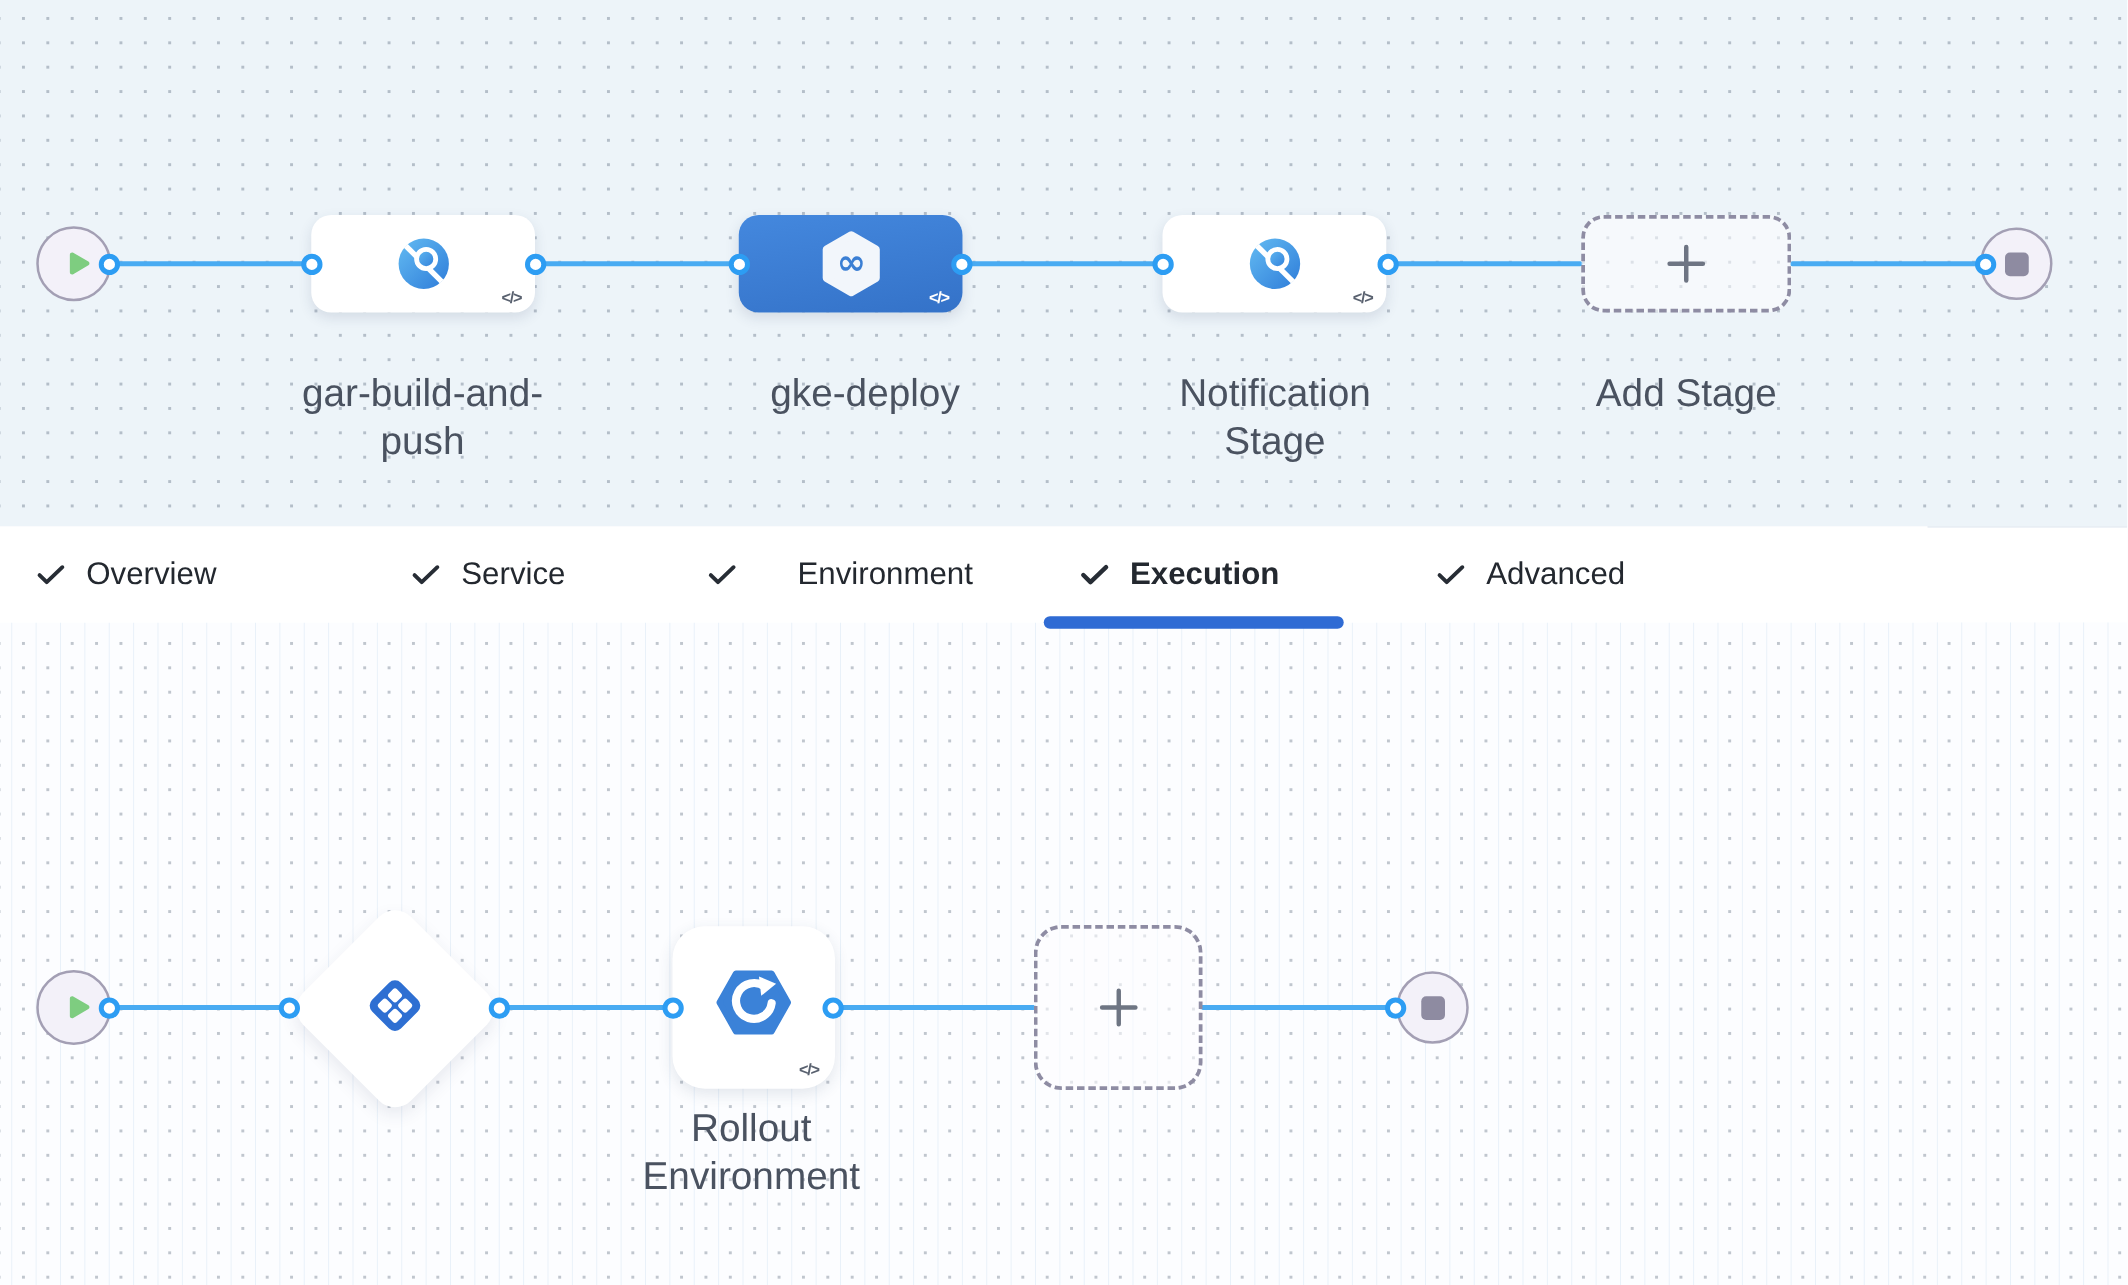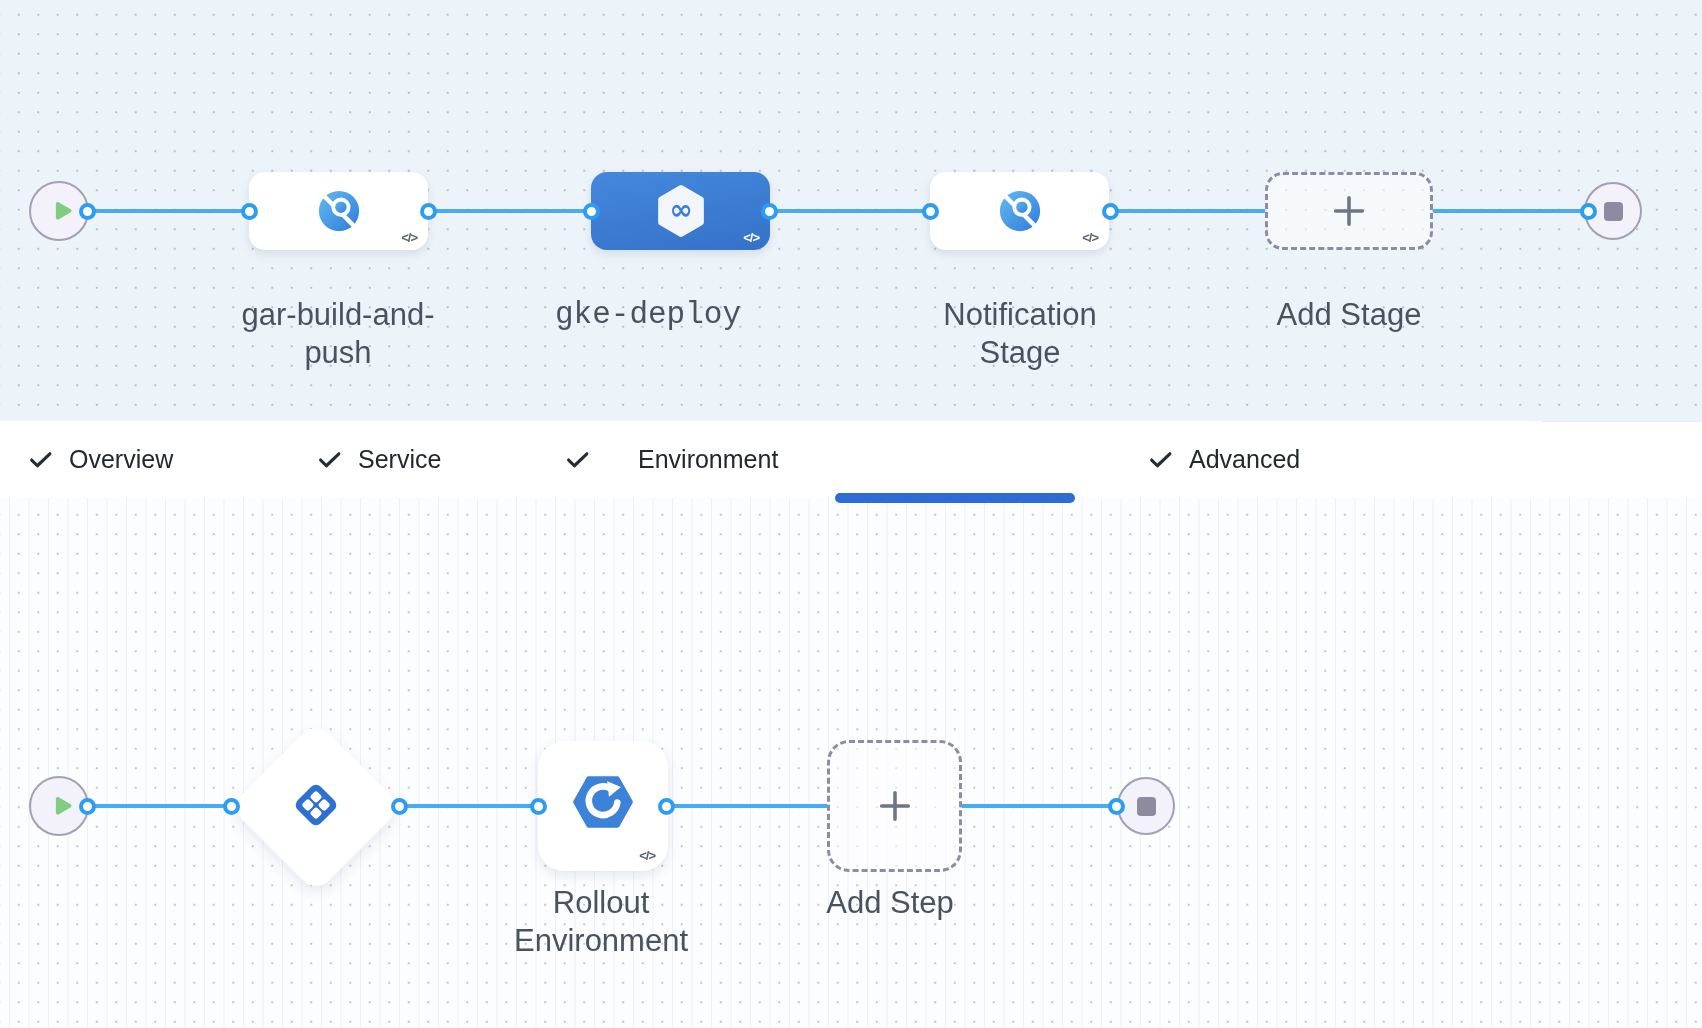--- a/index.html
+++ b/index.html
@@ -136,42 +136,48 @@
   <div class="port" style="left:78.5px;top:202.5px;"></div>
   <div class="port" style="left:240.5px;top:202.5px;"></div>
   <div class="port" style="left:419.5px;top:202.5px;"></div>
   <div class="port" style="left:582.5px;top:202.5px;"></div>
   <div class="port" style="left:760.5px;top:202.5px;"></div>
   <div class="port" style="left:921.5px;top:202.5px;"></div>
   <div class="port" style="left:1101.5px;top:202.5px;"></div>
   <div class="port" style="left:1579.5px;top:202.5px;"></div>
 
   <div class="node-label row1" style="left:236px;width:204px;">gar-build-and-push</div>
-  <div class="node-label row1" style="left:546px;width:204px;font-family:Liberation Mono, monospace;">gke-deploy</div>
+  <div class="node-label row1" style="left:590px;width:204px;">gke-deploy</div>
   <div class="node-label row1" style="left:935px;width:170px;">Notification Stage</div>
   <div class="node-label row1" style="left:1247px;width:204px;">Add Stage</div>
 
   <div class="tabbar">
     <div class="tab" style="left:28px;">
       <svg viewBox="0 0 24 24" width="25" height="25">
           <path d="M3.5 12.5l5.5 5.5L21 6.5" stroke="#272d35" stroke-width="3" fill="none" stroke-linecap="round" stroke-linejoin="round"></path>
         </svg>
       <span class="tab-label">Overview</span>
     </div>
-    <div class="tab" style="left:317px;align-items:center;">
+    <div class="tab" style="left:328px;align-items:center;">
       <svg viewBox="0 0 24 24" width="25" height="25">
           <path d="M3.5 12.5l5.5 5.5L21 6.5" stroke="#272d35" stroke-width="3" fill="none" stroke-linecap="round" stroke-linejoin="round"></path>
         </svg>
       <span class="tab-label">Service</span>
     </div>
     <div class="tab" style="left:565px;gap:48px;">
       <svg viewBox="0 0 24 24" width="25" height="25">
           <path d="M3.5 12.5l5.5 5.5L21 6.5" stroke="#272d35" stroke-width="3" fill="none" stroke-linecap="round" stroke-linejoin="round"></path>
         </svg>
       <span class="tab-label">Environment</span>
+    </div>
+    <div class="tab active" style="left:863px;">
+      <svg viewBox="0 0 24 24" width="25" height="25">
+          <path d="M3.5 12.5l5.5 5.5L21 6.5" stroke="#272d35" stroke-width="3.4" fill="none" stroke-linecap="round" stroke-linejoin="round"></path>
+        </svg>
+      <span class="tab-label">Execution</span>
     </div>
     <div class="tab" style="left:1148px;">
       <svg viewBox="0 0 24 24" width="25" height="25">
           <path d="M3.5 12.5l5.5 5.5L21 6.5" stroke="#272d35" stroke-width="3" fill="none" stroke-linecap="round" stroke-linejoin="round"></path>
         </svg>
       <span class="tab-label">Advanced</span>
     </div>
     <div class="tab-underline"></div>
   </div>
 
@@ -221,15 +227,14 @@
   </div>
 
   <div class="port" style="left:78.5px;top:797.5px;"></div>
   <div class="port" style="left:222.5px;top:797.5px;"></div>
   <div class="port" style="left:390.5px;top:797.5px;"></div>
   <div class="port" style="left:529.5px;top:797.5px;"></div>
   <div class="port" style="left:657.5px;top:797.5px;"></div>
   <div class="port" style="left:1107.5px;top:797.5px;"></div>
 
   <div class="node-label row2" style="left:514px;width:174px;">Rollout Environment</div>
-  <div class="node-label row2" style="left:788px;width:204px;">Add Step</div>
 
 </div>
 
 </body></html>

